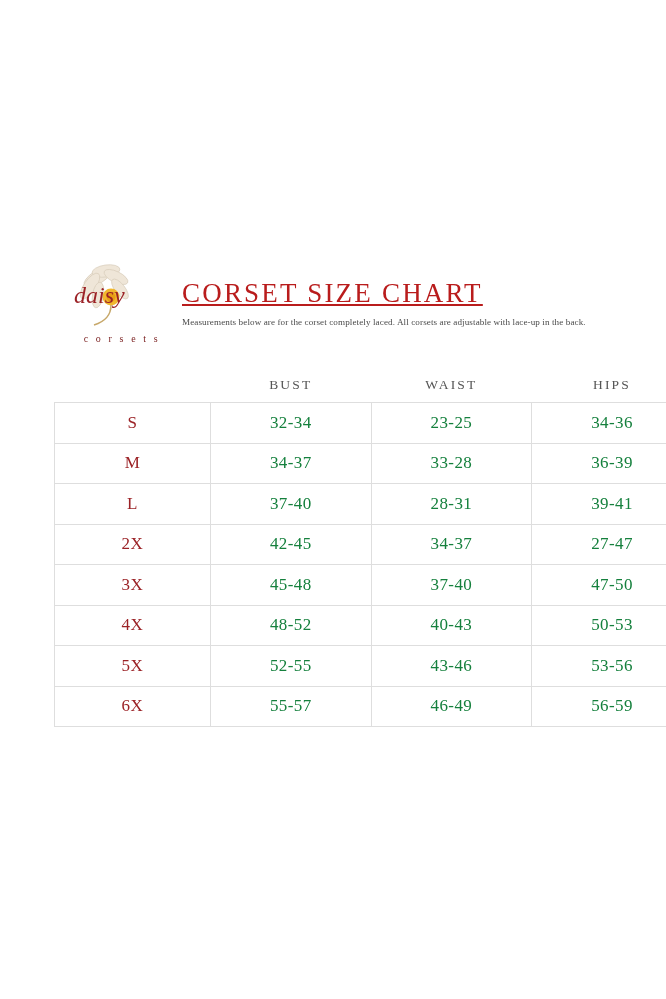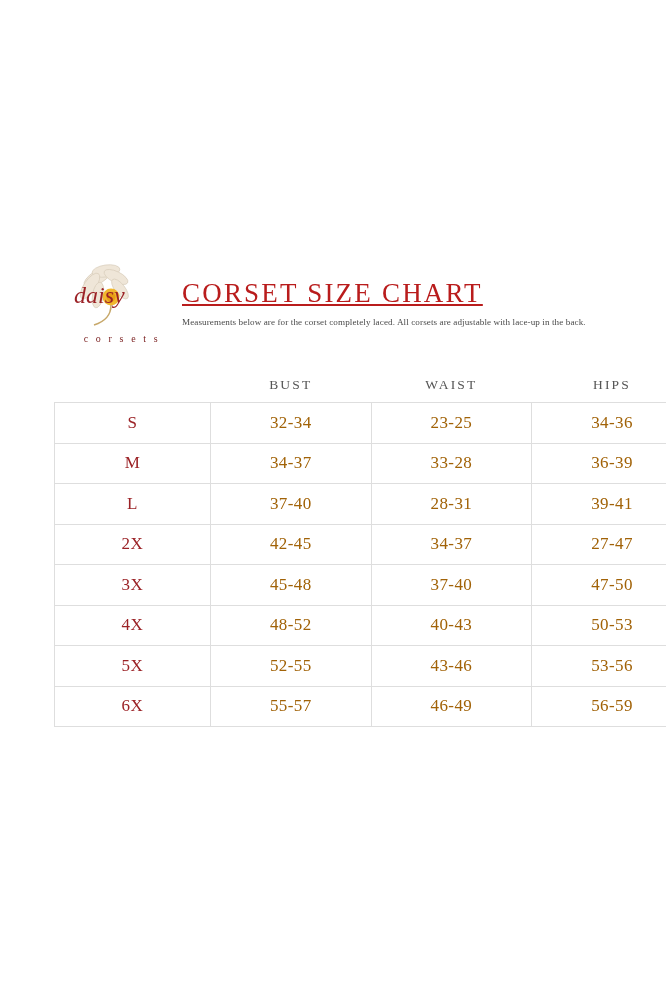--- a/index.html
+++ b/index.html
@@ -110,21 +110,21 @@
     font-size: 13.5px;
     letter-spacing: 2.2px;
     color: #555555;
     font-weight: normal;
   }
   table.size-chart thead th.blank { }
   table.size-chart tbody td {
     border: 1px solid #dedede;
     height: 37.5px;
     font-size: 17px;
-    color: #a16207;
+    color: #15803d;
     letter-spacing: 0.4px;
   }
   table.size-chart tbody td.size-label {
     color: #9b2226;
     font-size: 17px;
     letter-spacing: 0.6px;
   }
 </style>
 </head>
 <body>

